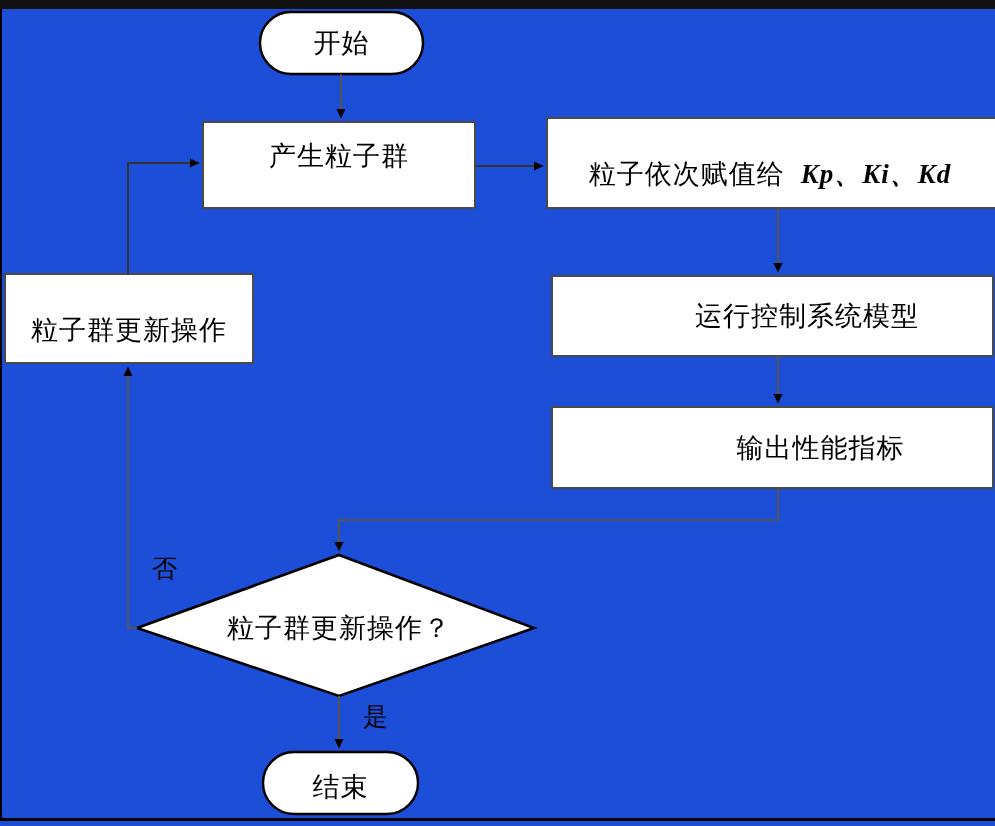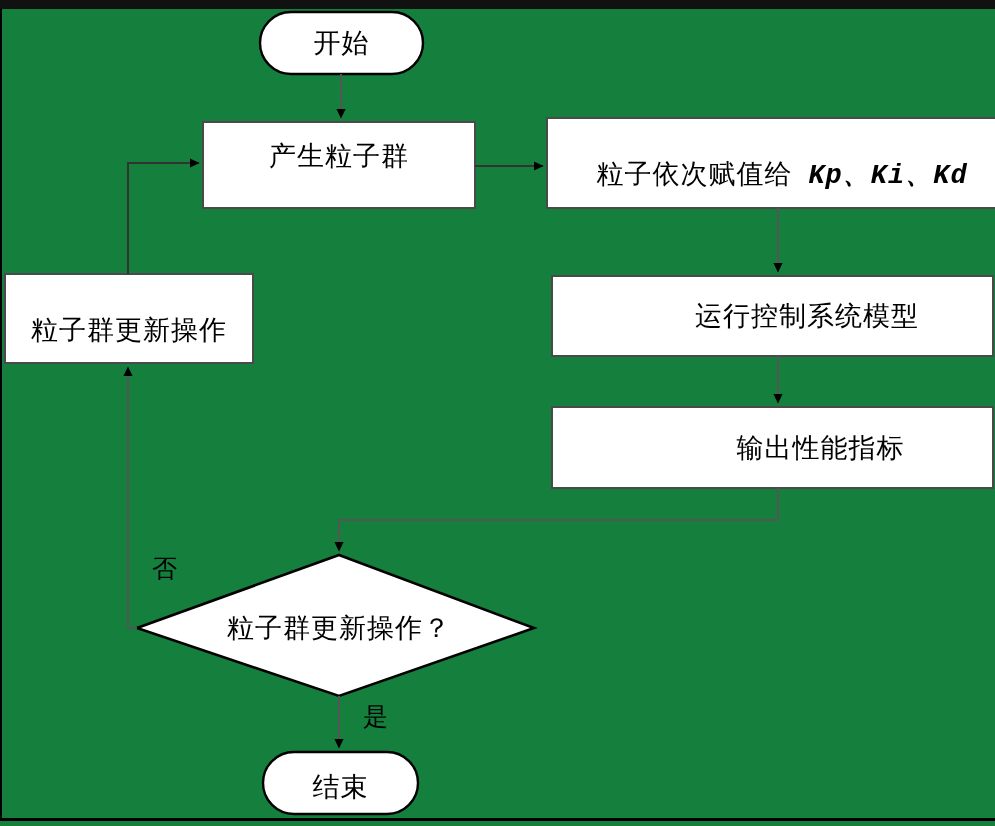--- a/index.html
+++ b/index.html
@@ -8,21 +8,21 @@
     padding: 0;
     background: #ffffff;
   }
   body {
     font-family: "Liberation Serif", "DejaVu Serif", serif;
   }
   #canvas {
     position: relative;
     width: 995px;
     height: 826px;
-    background: #15803d;
+    background: #1d4ed8;
     overflow: hidden;
   }
   
   #frame-top {
     position: absolute;
     left: 0; top: 0;
     width: 995px; height: 9px;
     background: #111111;
   }
   #frame-left {
@@ -55,21 +55,21 @@
     font-family: "Liberation Serif", "DejaVu Serif", serif;
     font-size: 27px;
     letter-spacing: 1px;
   }
   .node-label.cjk {
     font-size: 27px;
   }
   .kpkikd {
     font-weight: bold;
     font-style: italic;
-    font-family: Liberation Mono, monospace;
+    font-family: Liberation Serif, serif;
     margin-left: 16px;
   }
   .edge-label {
     position: absolute;
     color: #000000;
     font-family: "Liberation Serif", "DejaVu Serif", serif;
     font-size: 25px;
     white-space: nowrap;
   }
 </style>
@@ -119,21 +119,21 @@
 
     <path d="M128,274 L128,163 L199,163" fill="none" stroke="#333333" stroke-width="2" marker-end="url(#arrowhead)"></path>
 
     <path d="M339,696 L339,748" fill="none" stroke="#555555" stroke-width="2" marker-end="url(#arrowhead)"></path>
   </svg>
 
   <div class="node-label cjk" style="left:260px; top:12px; width:163px; height:62px;">开始</div>
 
   <div class="node-label cjk" style="left:203px; top:122px; width:272px; height:67px;">产生粒子群</div>
 
-  <div class="node-label" style="left:572px; top:118px; width:420px; height:112px;">
+  <div class="node-label" style="left:560px; top:118px; width:420px; height:112px;">
     <span>粒子依次赋值给</span>
       <span class="kpkikd">Kp、Ki、Kd</span>
   </div>
 
   <div class="node-label cjk" style="left:552px; top:276px; width:510px; height:80px;">运行控制系统模型</div>
 
   <div class="node-label cjk" style="left:552px; top:407px; width:441px; height:81px;padding-left:48px;">输出性能指标</div>
 
   <div class="node-label cjk" style="left:5px; top:274px; width:248px; height:112px;">粒子群更新操作</div>
 

